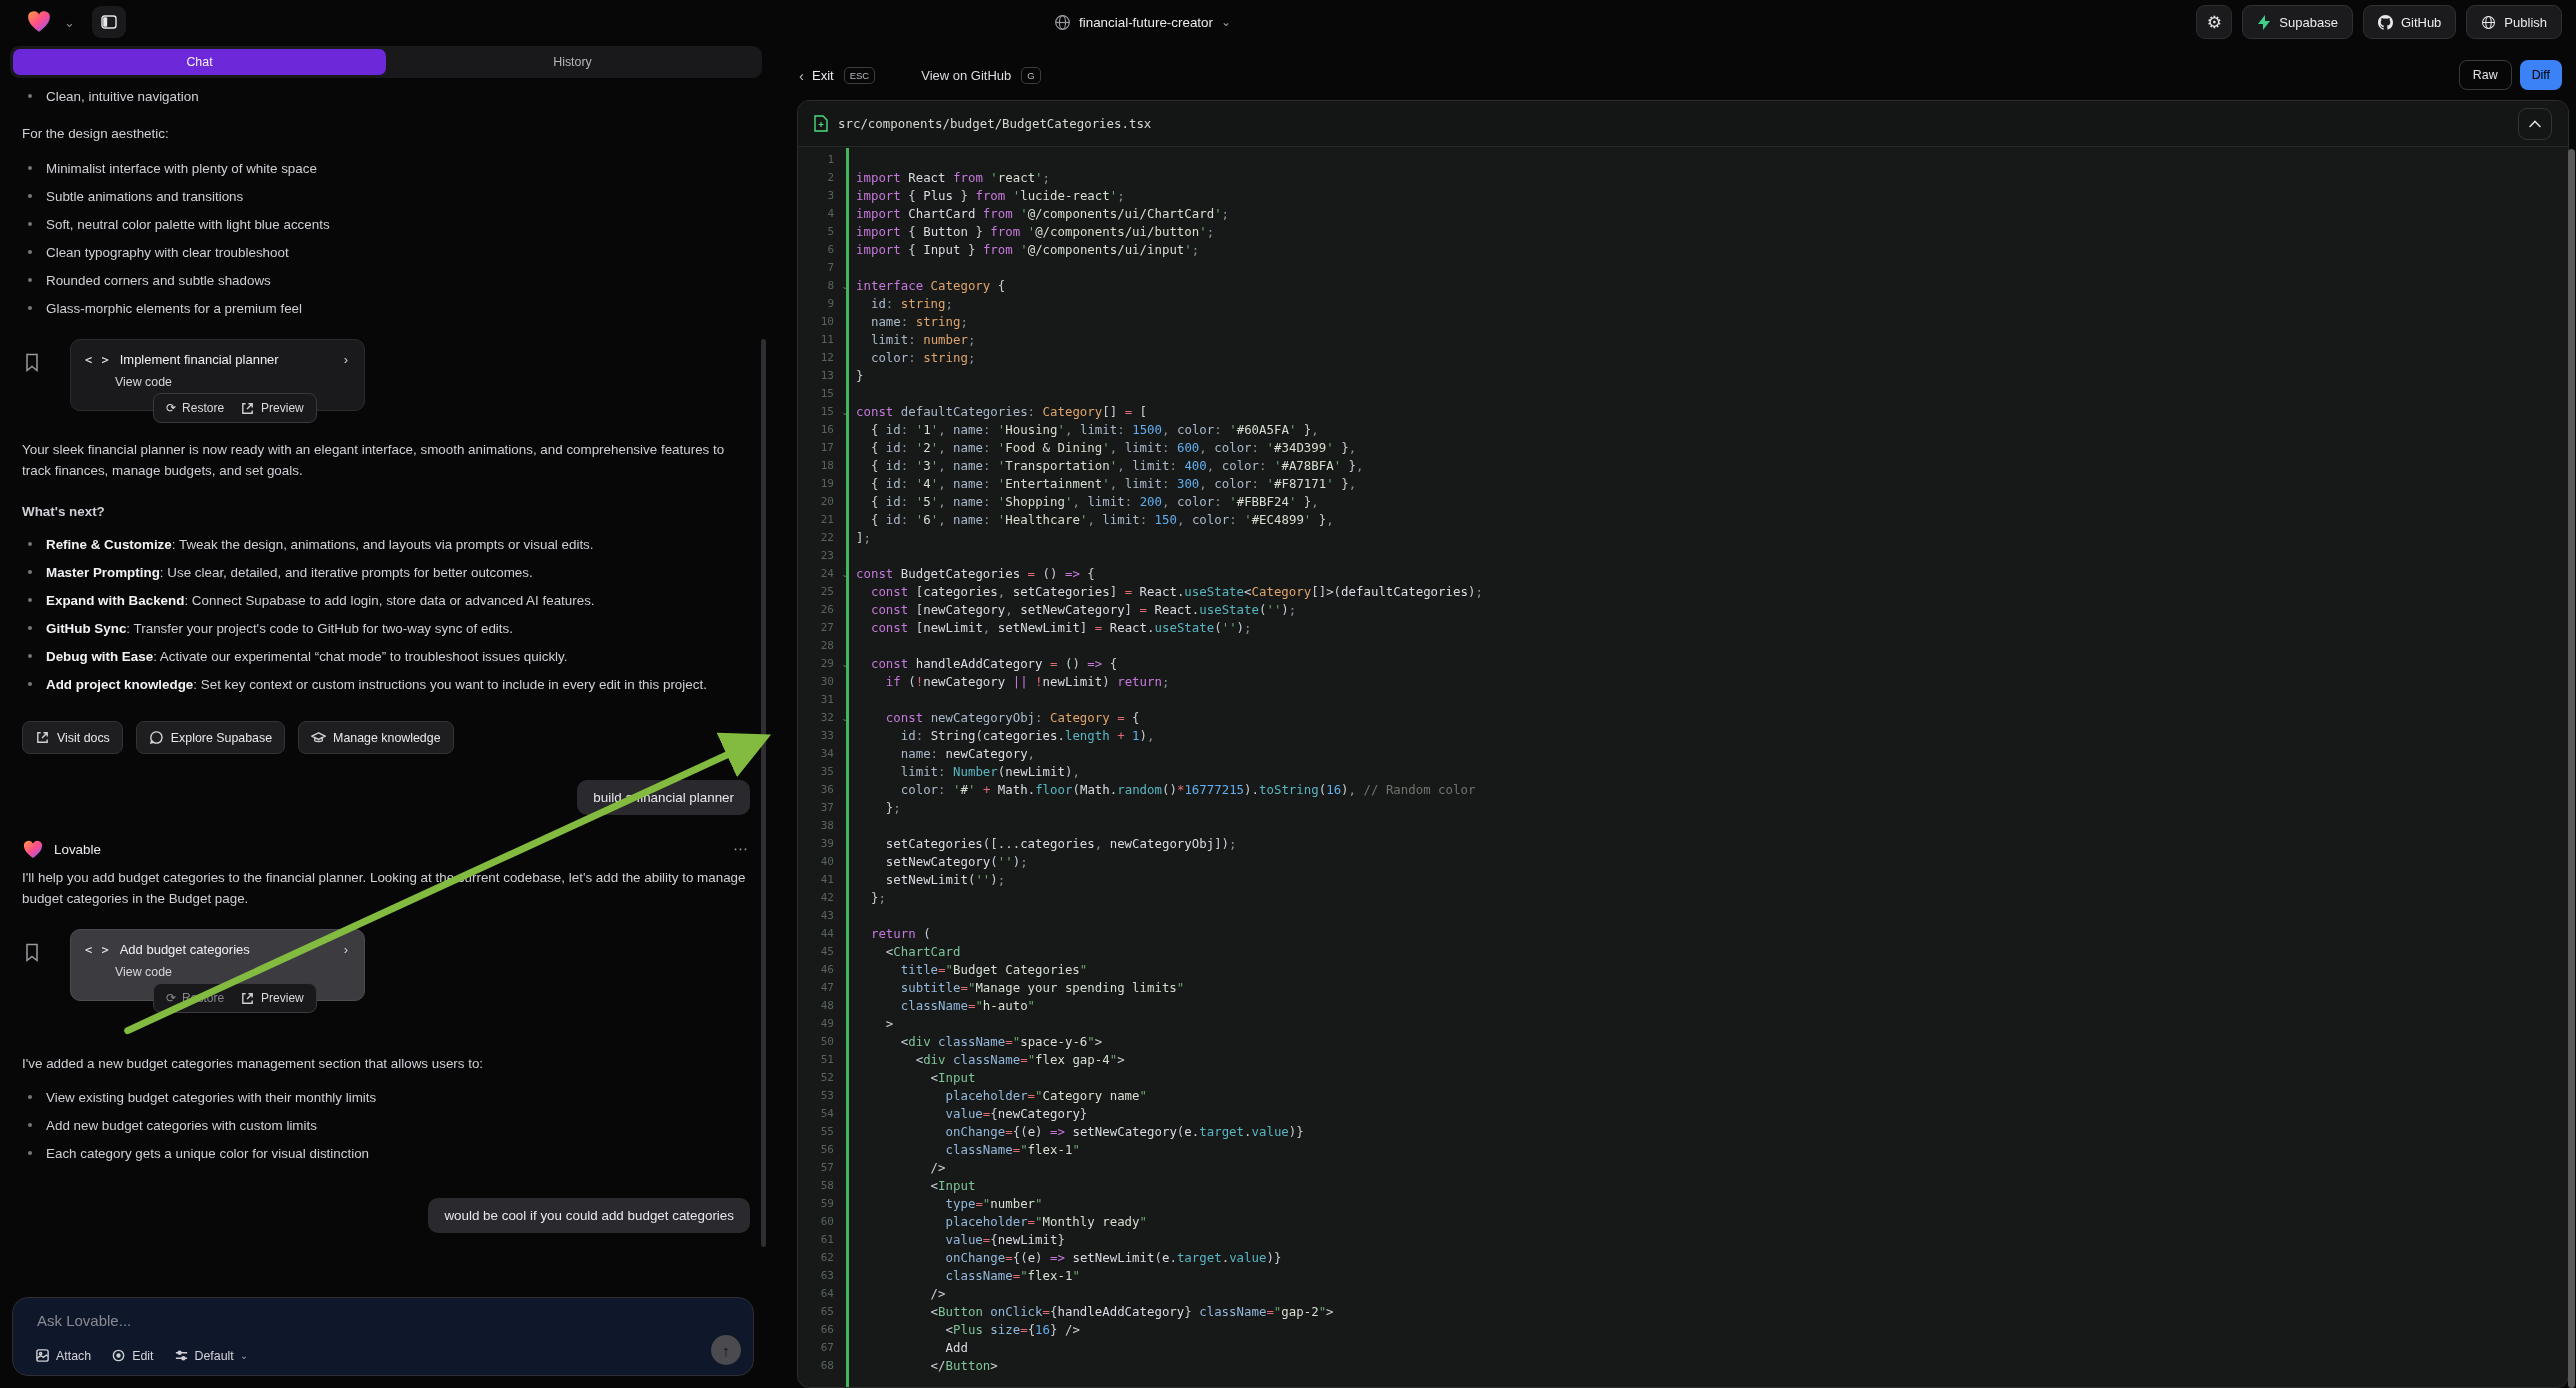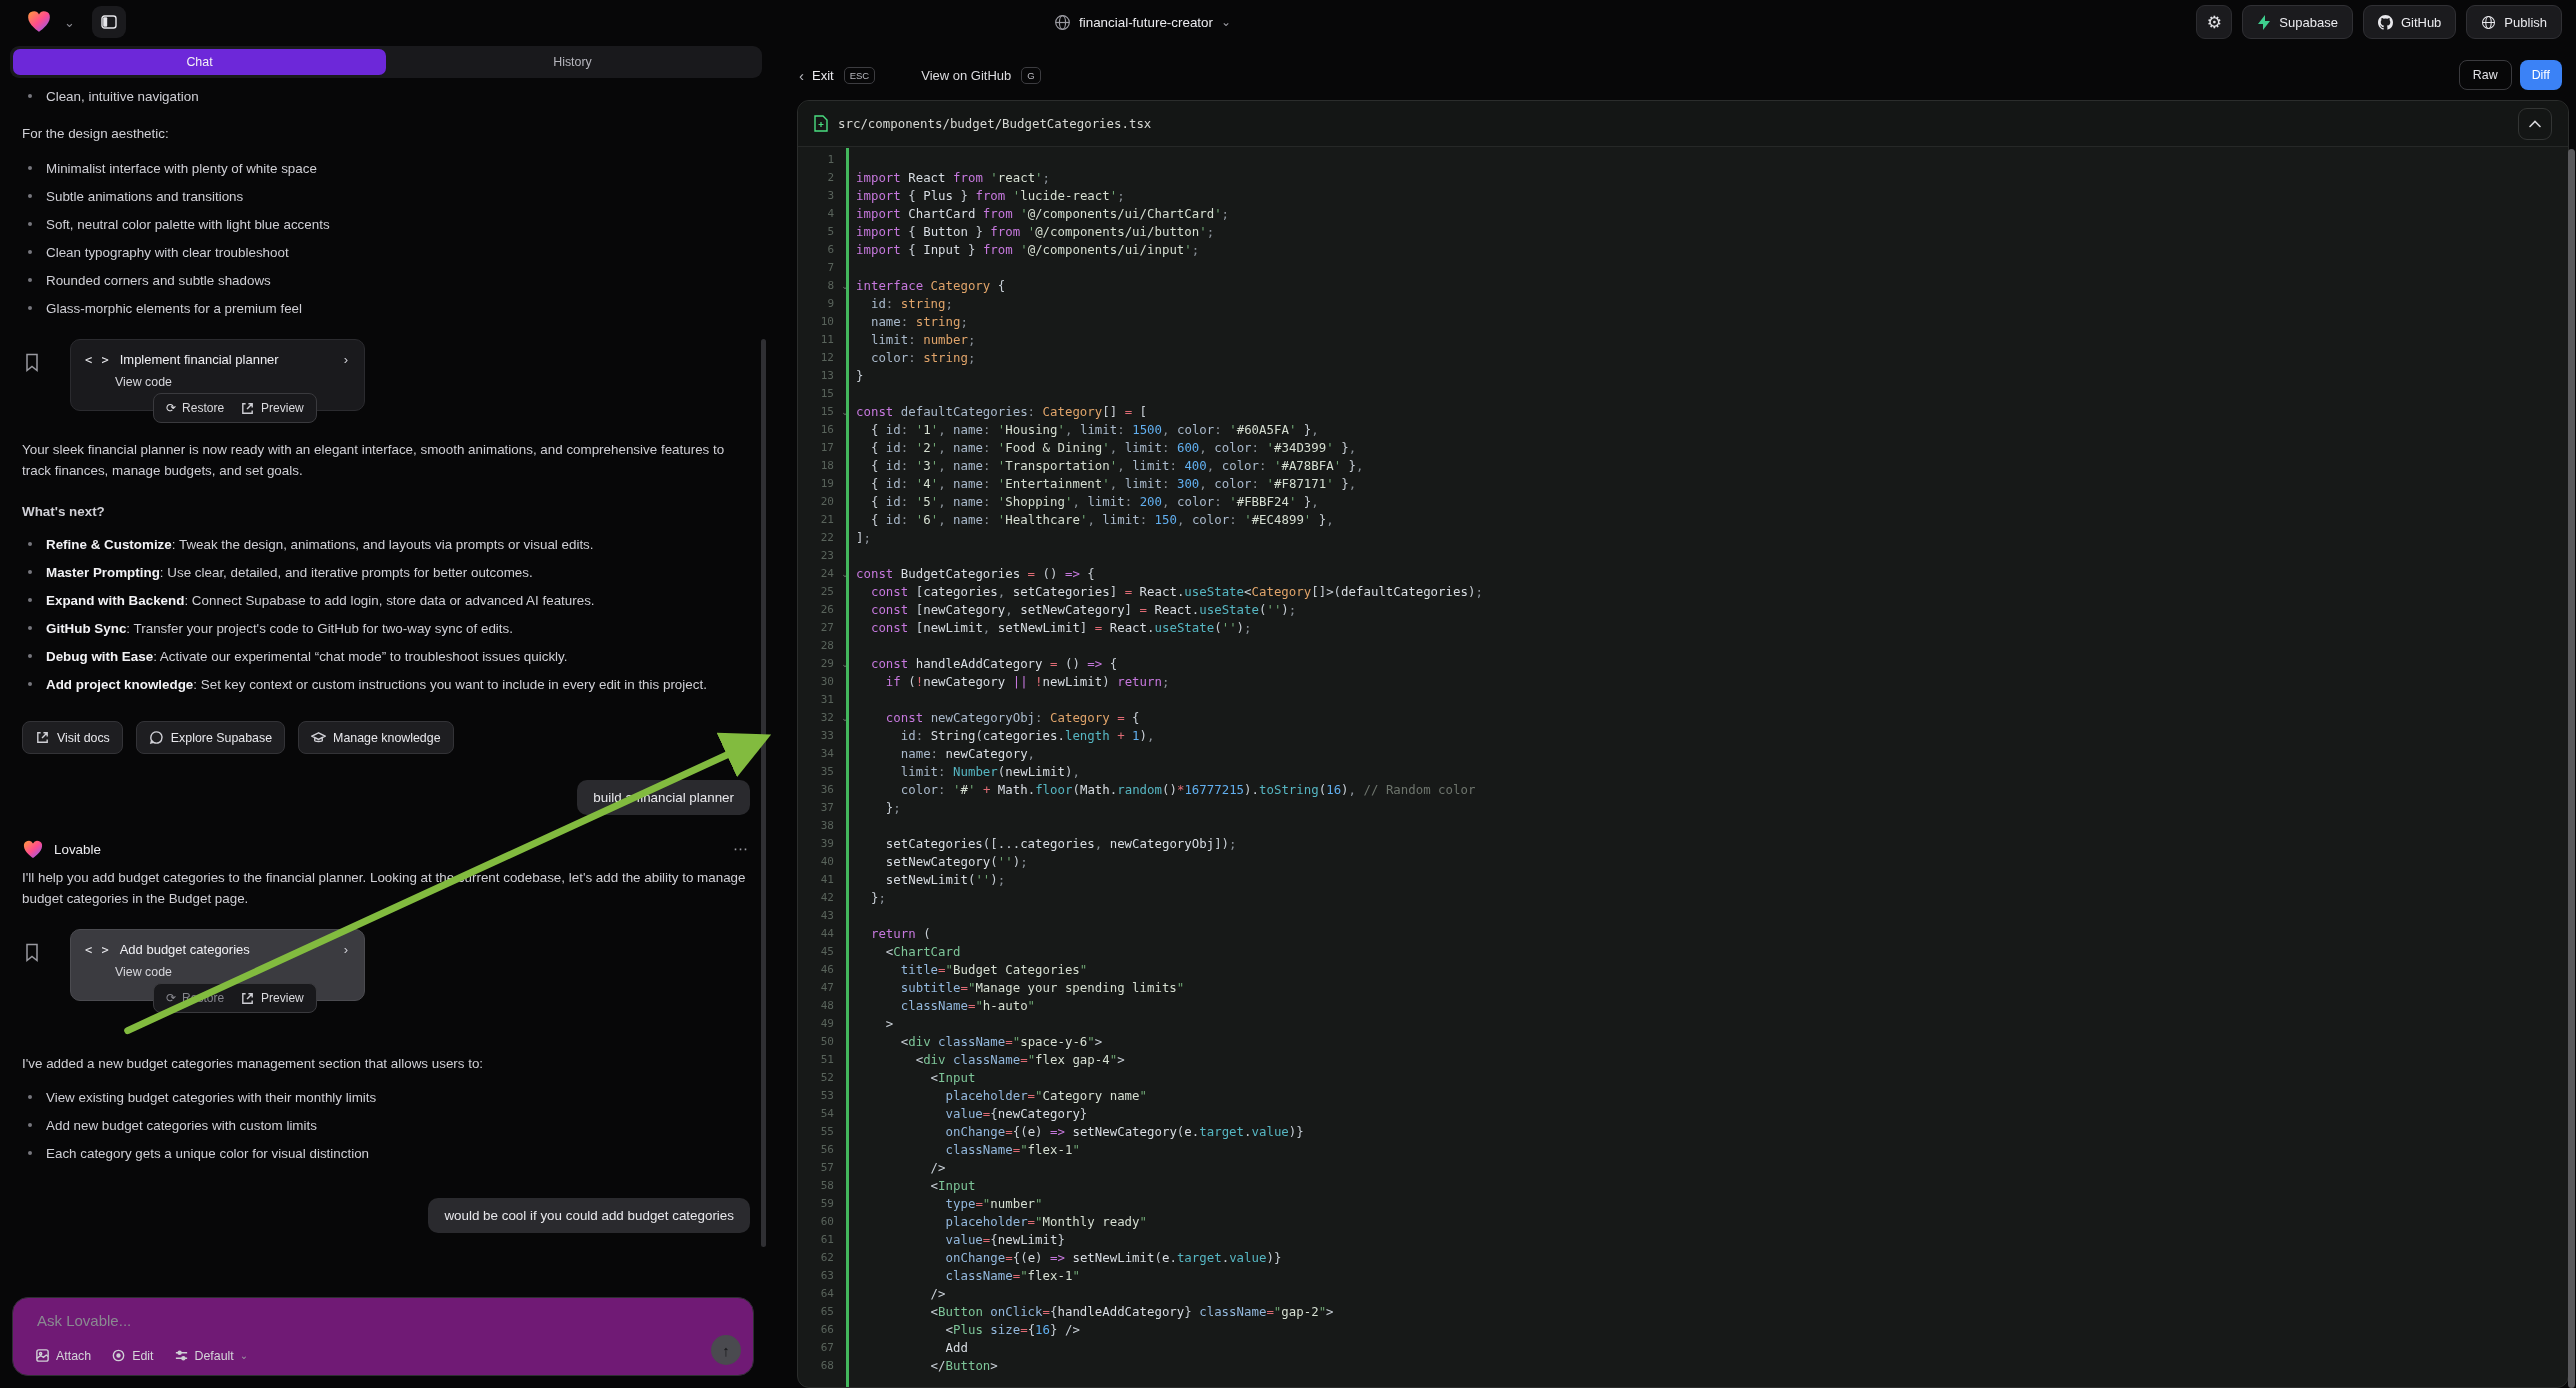--- a/index.html
+++ b/index.html
@@ -50,36 +50,36 @@
   .chip{height:33px;padding:0 12px;background:#1e1e21;border:1px solid #333337;border-radius:8px;display:flex;align-items:center;gap:7px;font-size:12.4px;color:#e8e8ec;cursor:pointer}
   .bubble-row{text-align:right;margin-top:26px}
   .bubble{display:inline-block;background:#2a2a2e;border-radius:10px;padding:10px 16px;font-size:13.4px;color:#e8e8ec;text-align:left}
   #lovable-row{display:flex;align-items:center;gap:10px;margin-top:24px}
   #lovable-row .lname{font-size:13.4px;color:#ececf0}
   #lovable-row .dots3{margin-left:auto;color:#9a9aa1;font-size:15px;letter-spacing:2px;cursor:pointer}
   .small-icon{width:15px;height:15px;stroke:#cfcfd5;fill:none;stroke-width:1.5}
   .badge{display:inline-flex;align-items:center;justify-content:center;border:1px solid #3c3c40;border-radius:5px;color:#b9b9bf;font-size:9.5px;padding:2px 5px;min-width:18px}
 
   
-  #composer{position:absolute;left:12px;top:1297px;width:742px;height:79px;background:#701a75;border:1px solid #2e2e32;border-radius:16px}
+  #composer{position:absolute;left:12px;top:1297px;width:742px;height:79px;background:#0f172a;border:1px solid #2e2e32;border-radius:16px}
   #composer input{position:absolute;left:24px;top:14px;width:597px;background:transparent;border:none;outline:none;font-size:15px;color:#e6e6ea;font-family:"Liberation Sans",sans-serif}
   #composer input::placeholder{color:#8a8a91}
   #composer .ctl-row{position:absolute;left:22px;bottom:12px;display:flex;gap:20px;align-items:center}
   #composer .ctl{display:flex;align-items:center;gap:6px;font-size:12.4px;color:#d4d4d9;cursor:pointer}
   #send-btn{position:absolute;right:12px;bottom:10px;width:30px;height:30px;border-radius:50%;background:#4a4a4f;display:flex;align-items:center;justify-content:center;color:#141416;font-size:15px;font-weight:bold;cursor:pointer}
   #chat-scrollbar{position:absolute;left:761px;top:339px;width:5px;height:908px;background:#2f2f33;border-radius:3px}
 
   
   #exit-row{position:absolute;left:793px;top:56px;width:1777px;height:38px;display:flex;align-items:center}
   #exit-row .back{color:#b9b9bf;font-size:15px;margin:0 8px 0 6px;cursor:pointer}
   #exit-row .exit{font-size:13px;color:#ebebef;cursor:pointer}
   #exit-row .vog{font-size:13px;color:#dcdce0;margin-left:46px;cursor:pointer}
   #raw-diff{margin-left:auto;display:flex;gap:8px;margin-right:8px}
   #raw-btn{height:30px;padding:0 13px;border:1px solid #3a3a3e;border-radius:8px;background:transparent;color:#e3e3e7;font-size:12.4px;display:flex;align-items:center;cursor:pointer}
-  #diff-btn{height:30px;padding:0 12px;border-radius:8px;background:#3b82f6;color:#ffffff;font-size:12.4px;display:flex;align-items:center;cursor:pointer}
+  #diff-btn{height:30px;padding:0 12px;border-radius:8px;background:#3b82f6;color:#000000;font-size:12.4px;display:flex;align-items:center;cursor:pointer}
 
   #code-card{position:absolute;left:797px;top:100px;width:1772px;height:1288px;background:#171918;border:1px solid #2b2d2c;border-radius:12px;overflow:hidden}
   #code-header{height:46px;display:flex;align-items:center;border-bottom:1px solid #262827;background:#141615;padding:0 16px}
   #file-path{font-family:"DejaVu Sans Mono",monospace;font-size:12.4px;color:#d6d8d4;margin-left:10px}
   #collapse-btn{margin-left:auto;width:34px;height:32px;border:1px solid #333534;border-radius:9px;display:flex;align-items:center;justify-content:center;cursor:pointer}
   #code-body{position:absolute;left:0;top:47px;right:0;bottom:0;padding-top:3px}
   #diff-bar{position:absolute;left:48px;top:47px;bottom:0;width:3px;background:#43b75d}
   .cline{display:flex;height:18px;white-space:pre}
   .ln{width:36px;flex:none;text-align:right;font-family:"DejaVu Sans Mono",monospace;font-size:11px;line-height:18px;color:#59635b}
   .fold{width:22px;flex:none;text-align:center;font-size:9px;line-height:18px;color:#6d766e}

